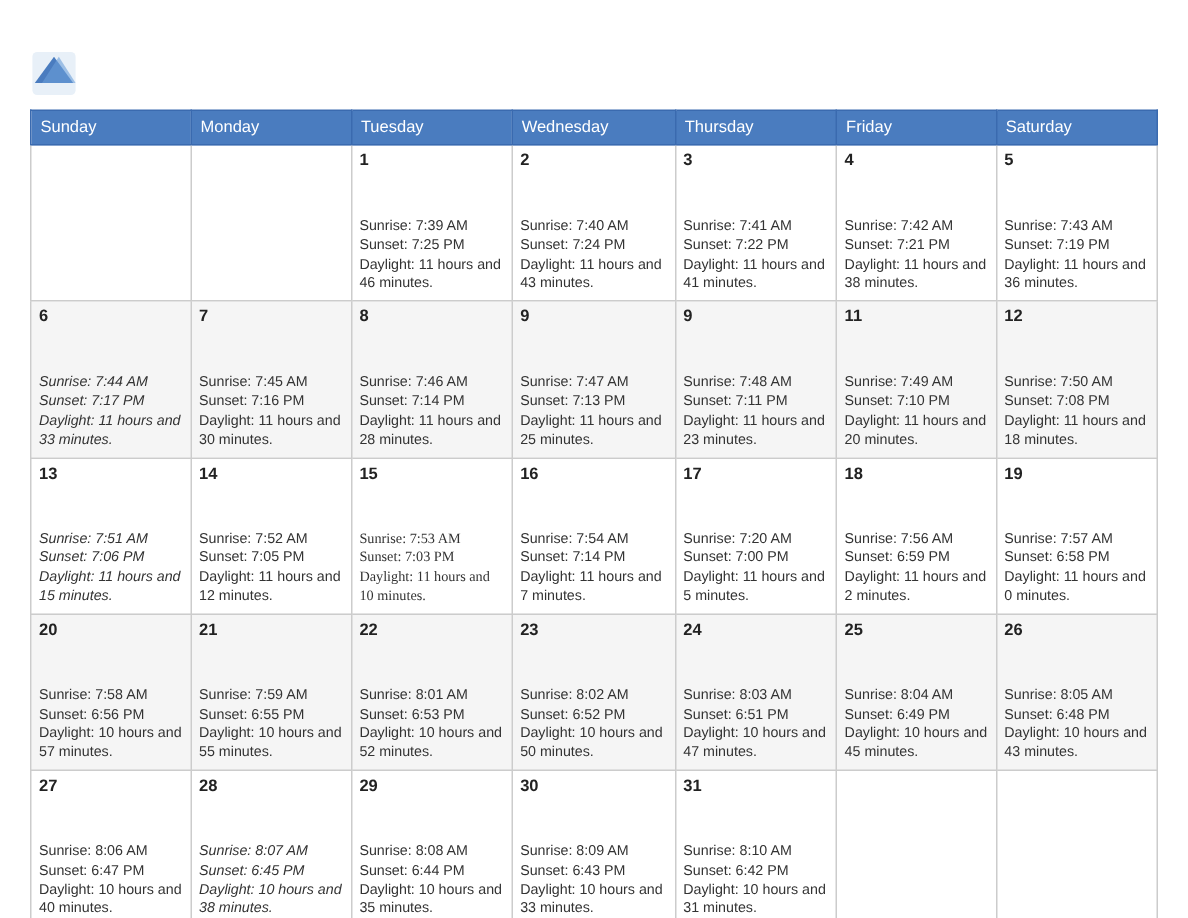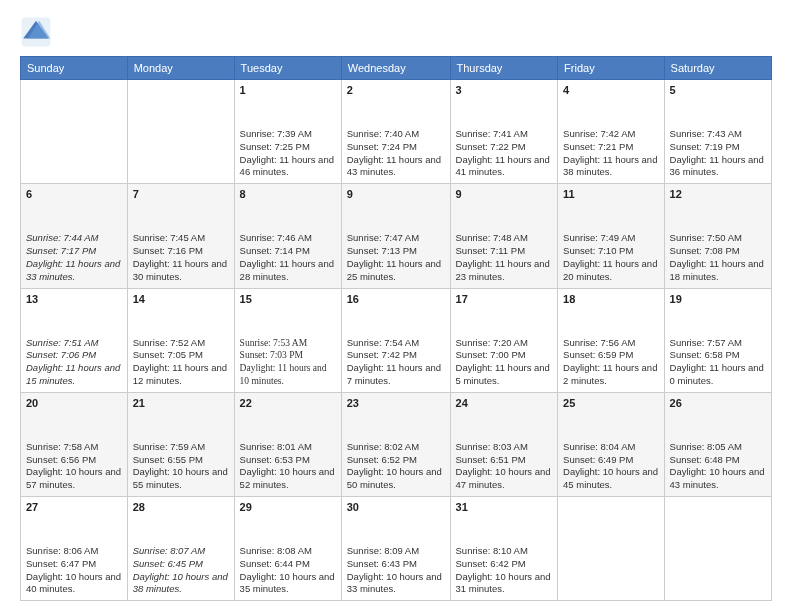--- a/index.html
+++ b/index.html
@@ -6,21 +6,21 @@
     body {
       font-family: Arial, sans-serif;
       background: #fff;
       width: 792px;
       height: 612px;
       overflow: hidden;
     }
     .page {
       width: 792px;
       height: 612px;
-      padding: 16px 20px 12px 20px;
+      padding: 33px 20px 12px 20px;
       display: flex;
       flex-direction: column;
     }
     .header {
       display: flex;
       justify-content: space-between;
       align-items: flex-start;
       margin-bottom: 8px;
     }
     .logo {
@@ -225,21 +225,21 @@
           </td>
           <td>
             <span class="day-num">15</span>
             <div class="day-info" style="white-space: pre-line; font-family: Liberation Serif, serif;">Sunrise: 7:53 AM
 Sunset: 7:03 PM
 Daylight: 11 hours and 10 minutes.</div>
           </td>
           <td>
             <span class="day-num">16</span>
             <div class="day-info" style="white-space: pre-line;">Sunrise: 7:54 AM
-Sunset: 7:42 PM
+Sunset: 7:14 PM
 Daylight: 11 hours and 7 minutes.</div>
           </td>
           <td>
             <span class="day-num">17</span>
             <div class="day-info" style="white-space: pre-line;">Sunrise: 7:20 AM
 Sunset: 7:00 PM
 Daylight: 11 hours and 5 minutes.</div>
           </td>
           <td>
             <span class="day-num">18</span>

